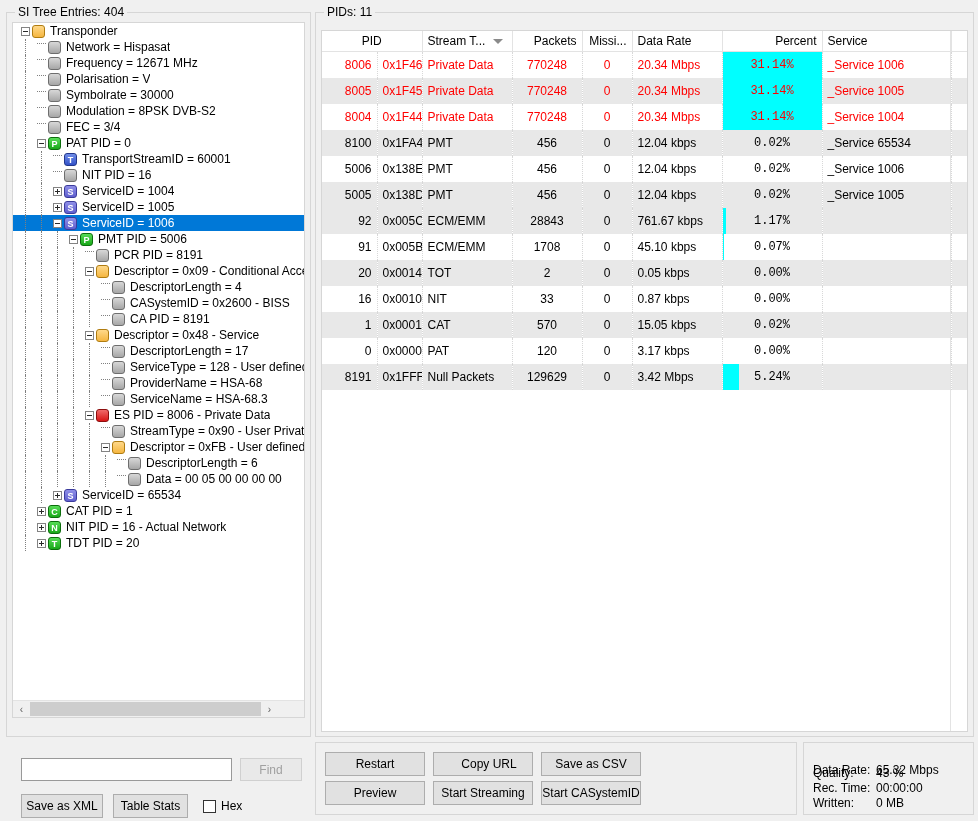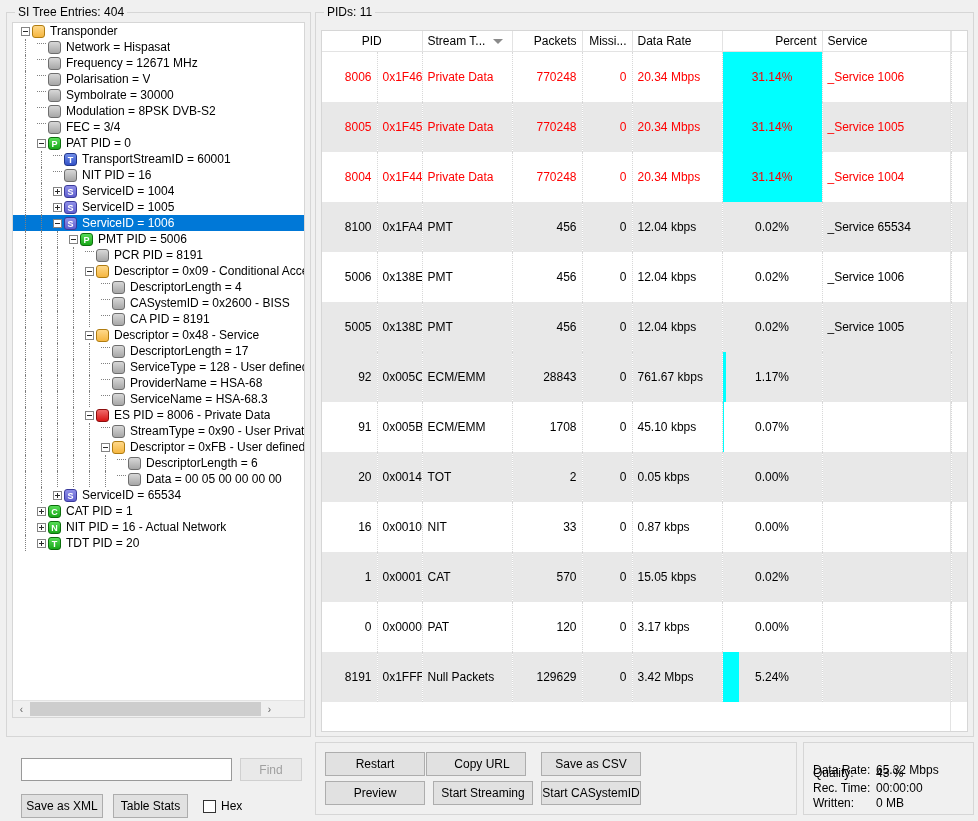--- a/index.html
+++ b/index.html
@@ -145,43 +145,43 @@
     border-left: 5px solid transparent; border-right: 5px solid transparent;
     border-top: 5px solid #8a8a8a;
   }
   table.grid td {
     height: 18px; font-size: 12px; padding: 0 5px;
     border-right: 1px dotted #d8d8d8;
     white-space: nowrap; overflow: hidden;
   }
   table.grid tr.alt td { background: #e8e8e8; }
   table.grid tr.red td { color: #ff0000; }
-  td.a-right { text-align: right; }
+  td.a-right { text-align: center; }
   td.a-left  { text-align: left; }
   td.pid-dec { text-align: right; padding-right: 9px; }
   td.pid-hex { text-align: left; border-right: 1px solid #e3e3e3; }
-  .pct-cell { position: relative; padding: 16px !important; }
+  .pct-cell { position: relative; padding: 4px !important; font-family: Liberation Mono, monospace; }
   .pct-bar {
     position: absolute; left: 0; top: 0; bottom: 0;
     background: #00ffff;
   }
   .pct-text {
     position: relative; display: block; text-align: center;
     line-height: 18px; font-size: 12px;
   }
   #table-vsep {
     position: absolute; right: 16px; top: 0; bottom: 0; width: 1px;
     background: #e3e3e3;
   }
 
   
   #action-panel { left: 315px; top: 742px; width: 480px; height: 71px; }
   .abtn { position: absolute; width: 100px; height: 24px; }
   #restart-btn   { left: 9px;   top: 9px; }
-  #copy-url-btn  { left: 110px; top: 9px; padding-left: 12px; }
+  #copy-url-btn  { left: 117px; top: 9px; padding-left: 12px; }
   #save-csv-btn  { left: 225px; top: 9px; }
   #preview-btn   { left: 9px;   top: 38px; }
   #stream-btn    { left: 117px; top: 38px; }
   #record-btn    { left: 225px; top: 38px; }
 
   
   #status-panel { left: 803px; top: 742px; width: 169px; height: 71px; }
   .status-row {
     position: absolute; left: 9px; height: 15px; line-height: 15px;
     font-size: 12px; white-space: nowrap;

